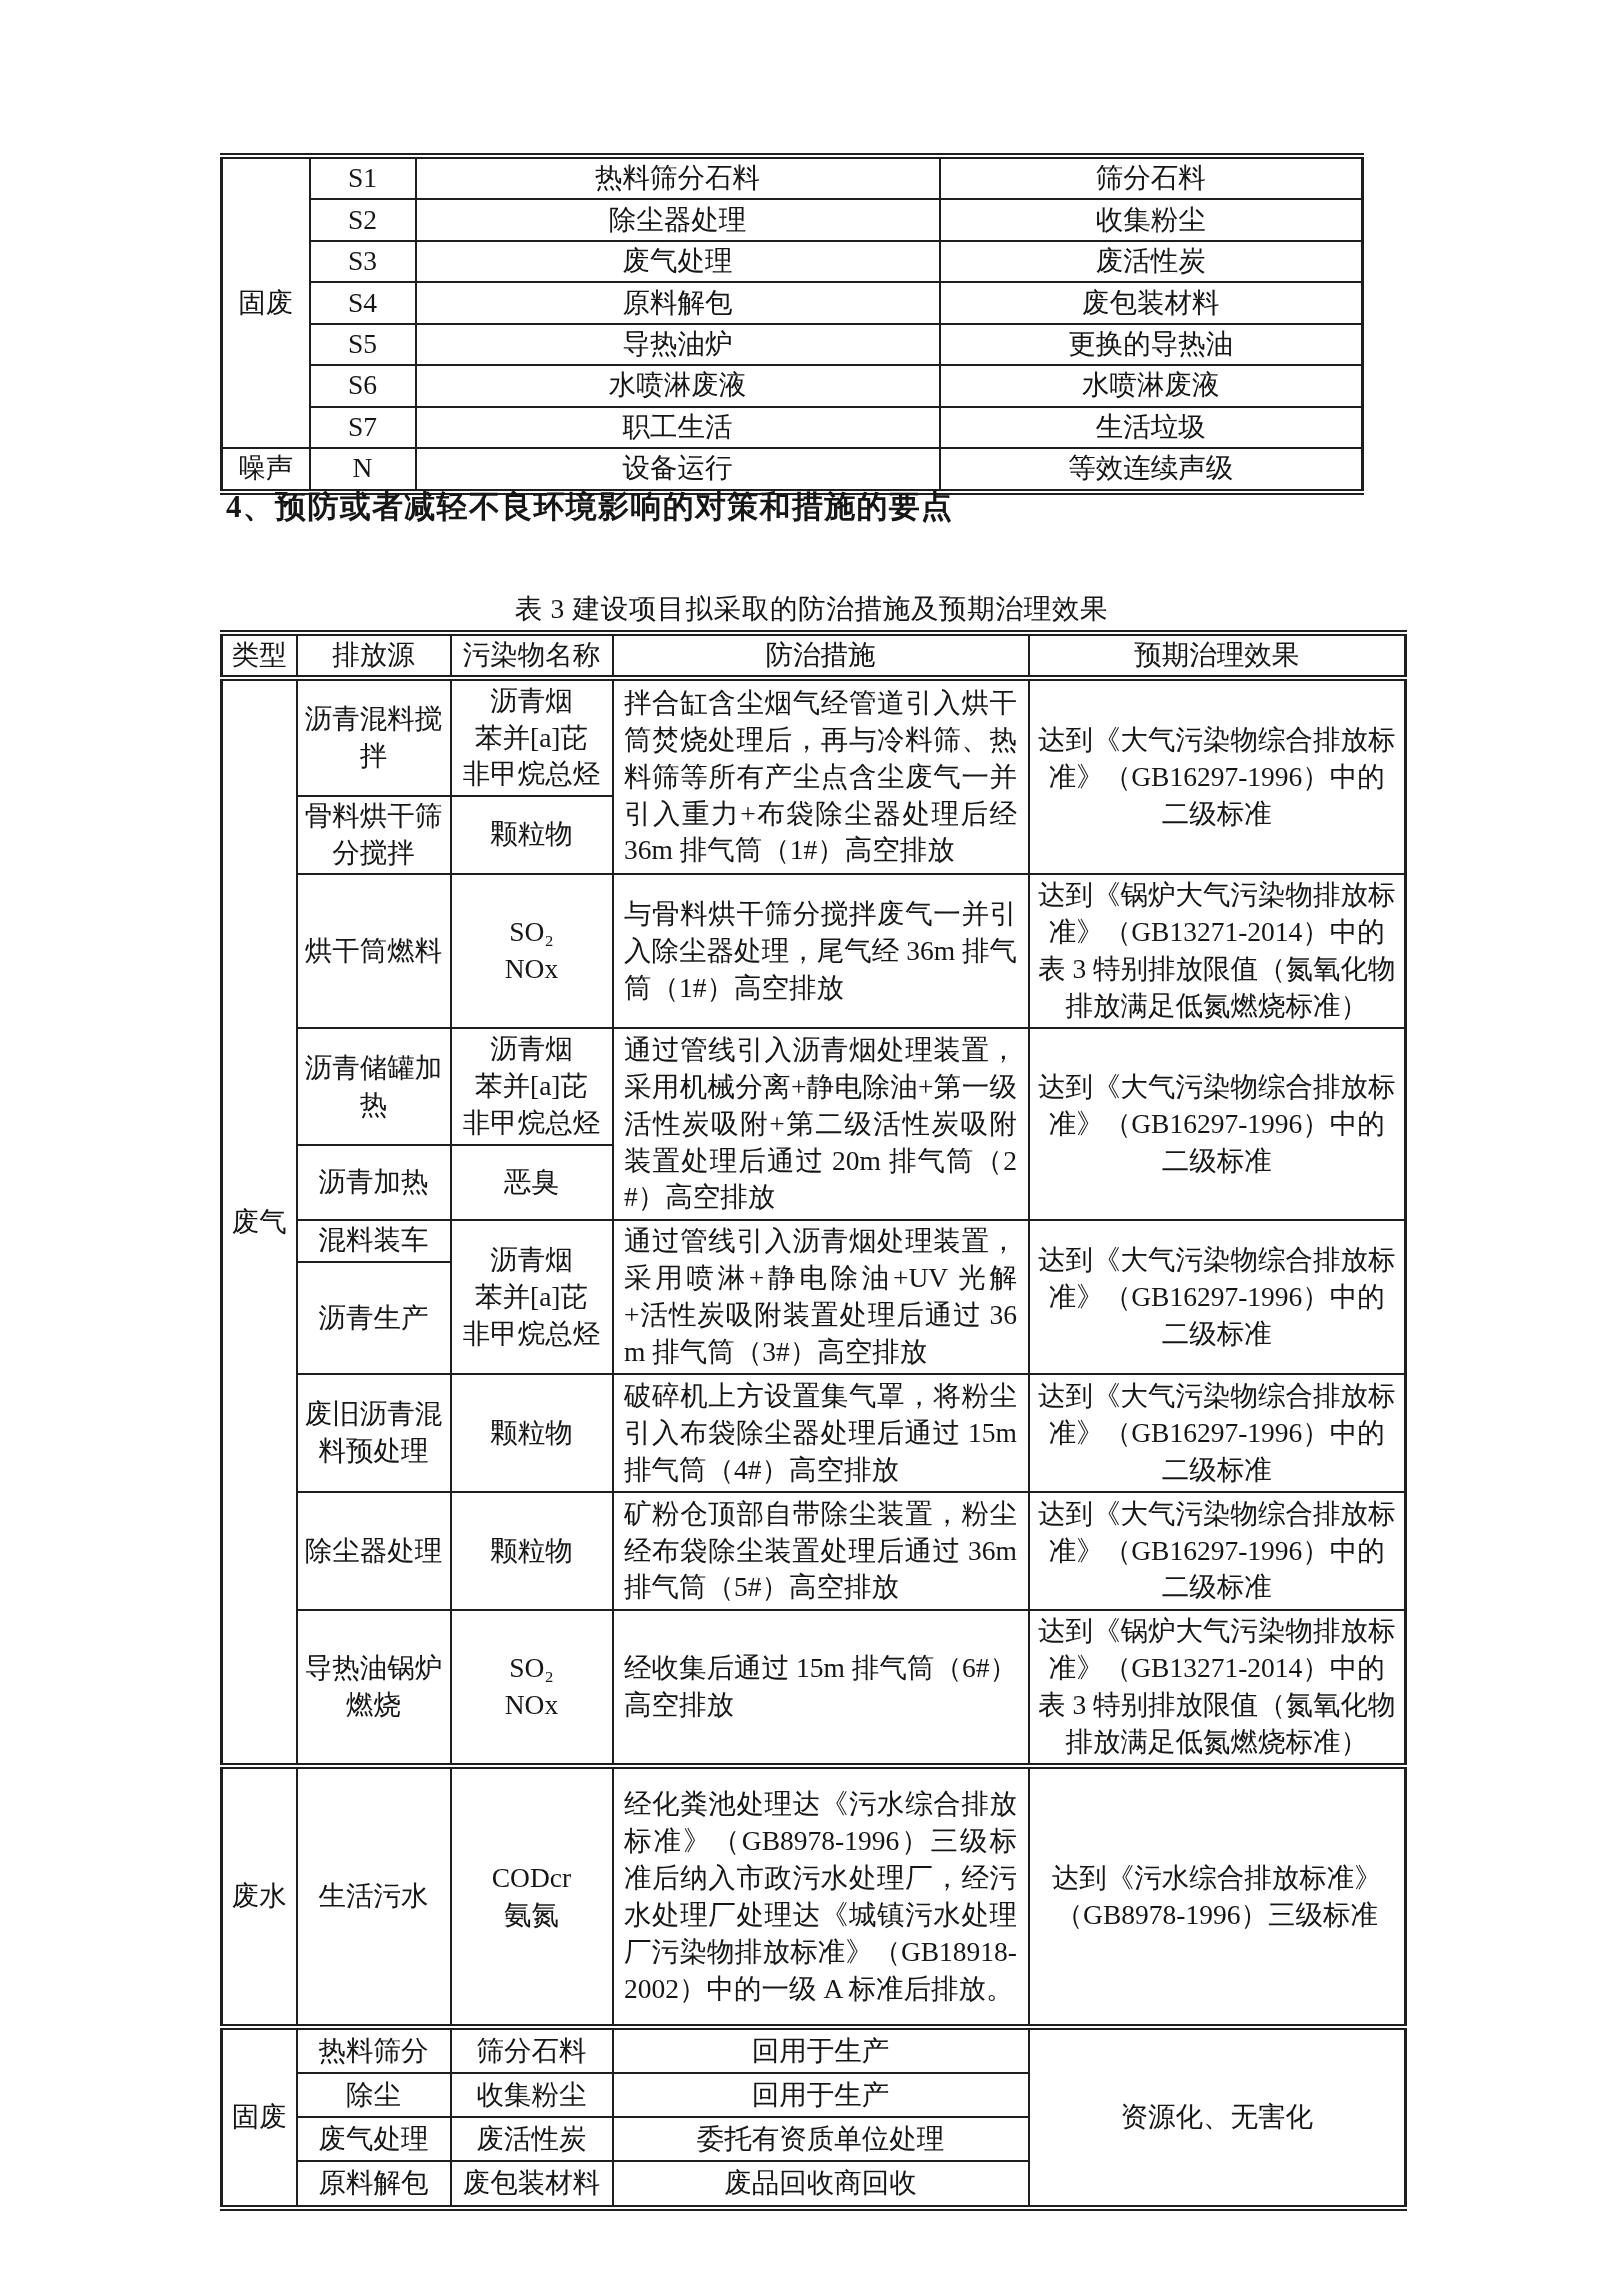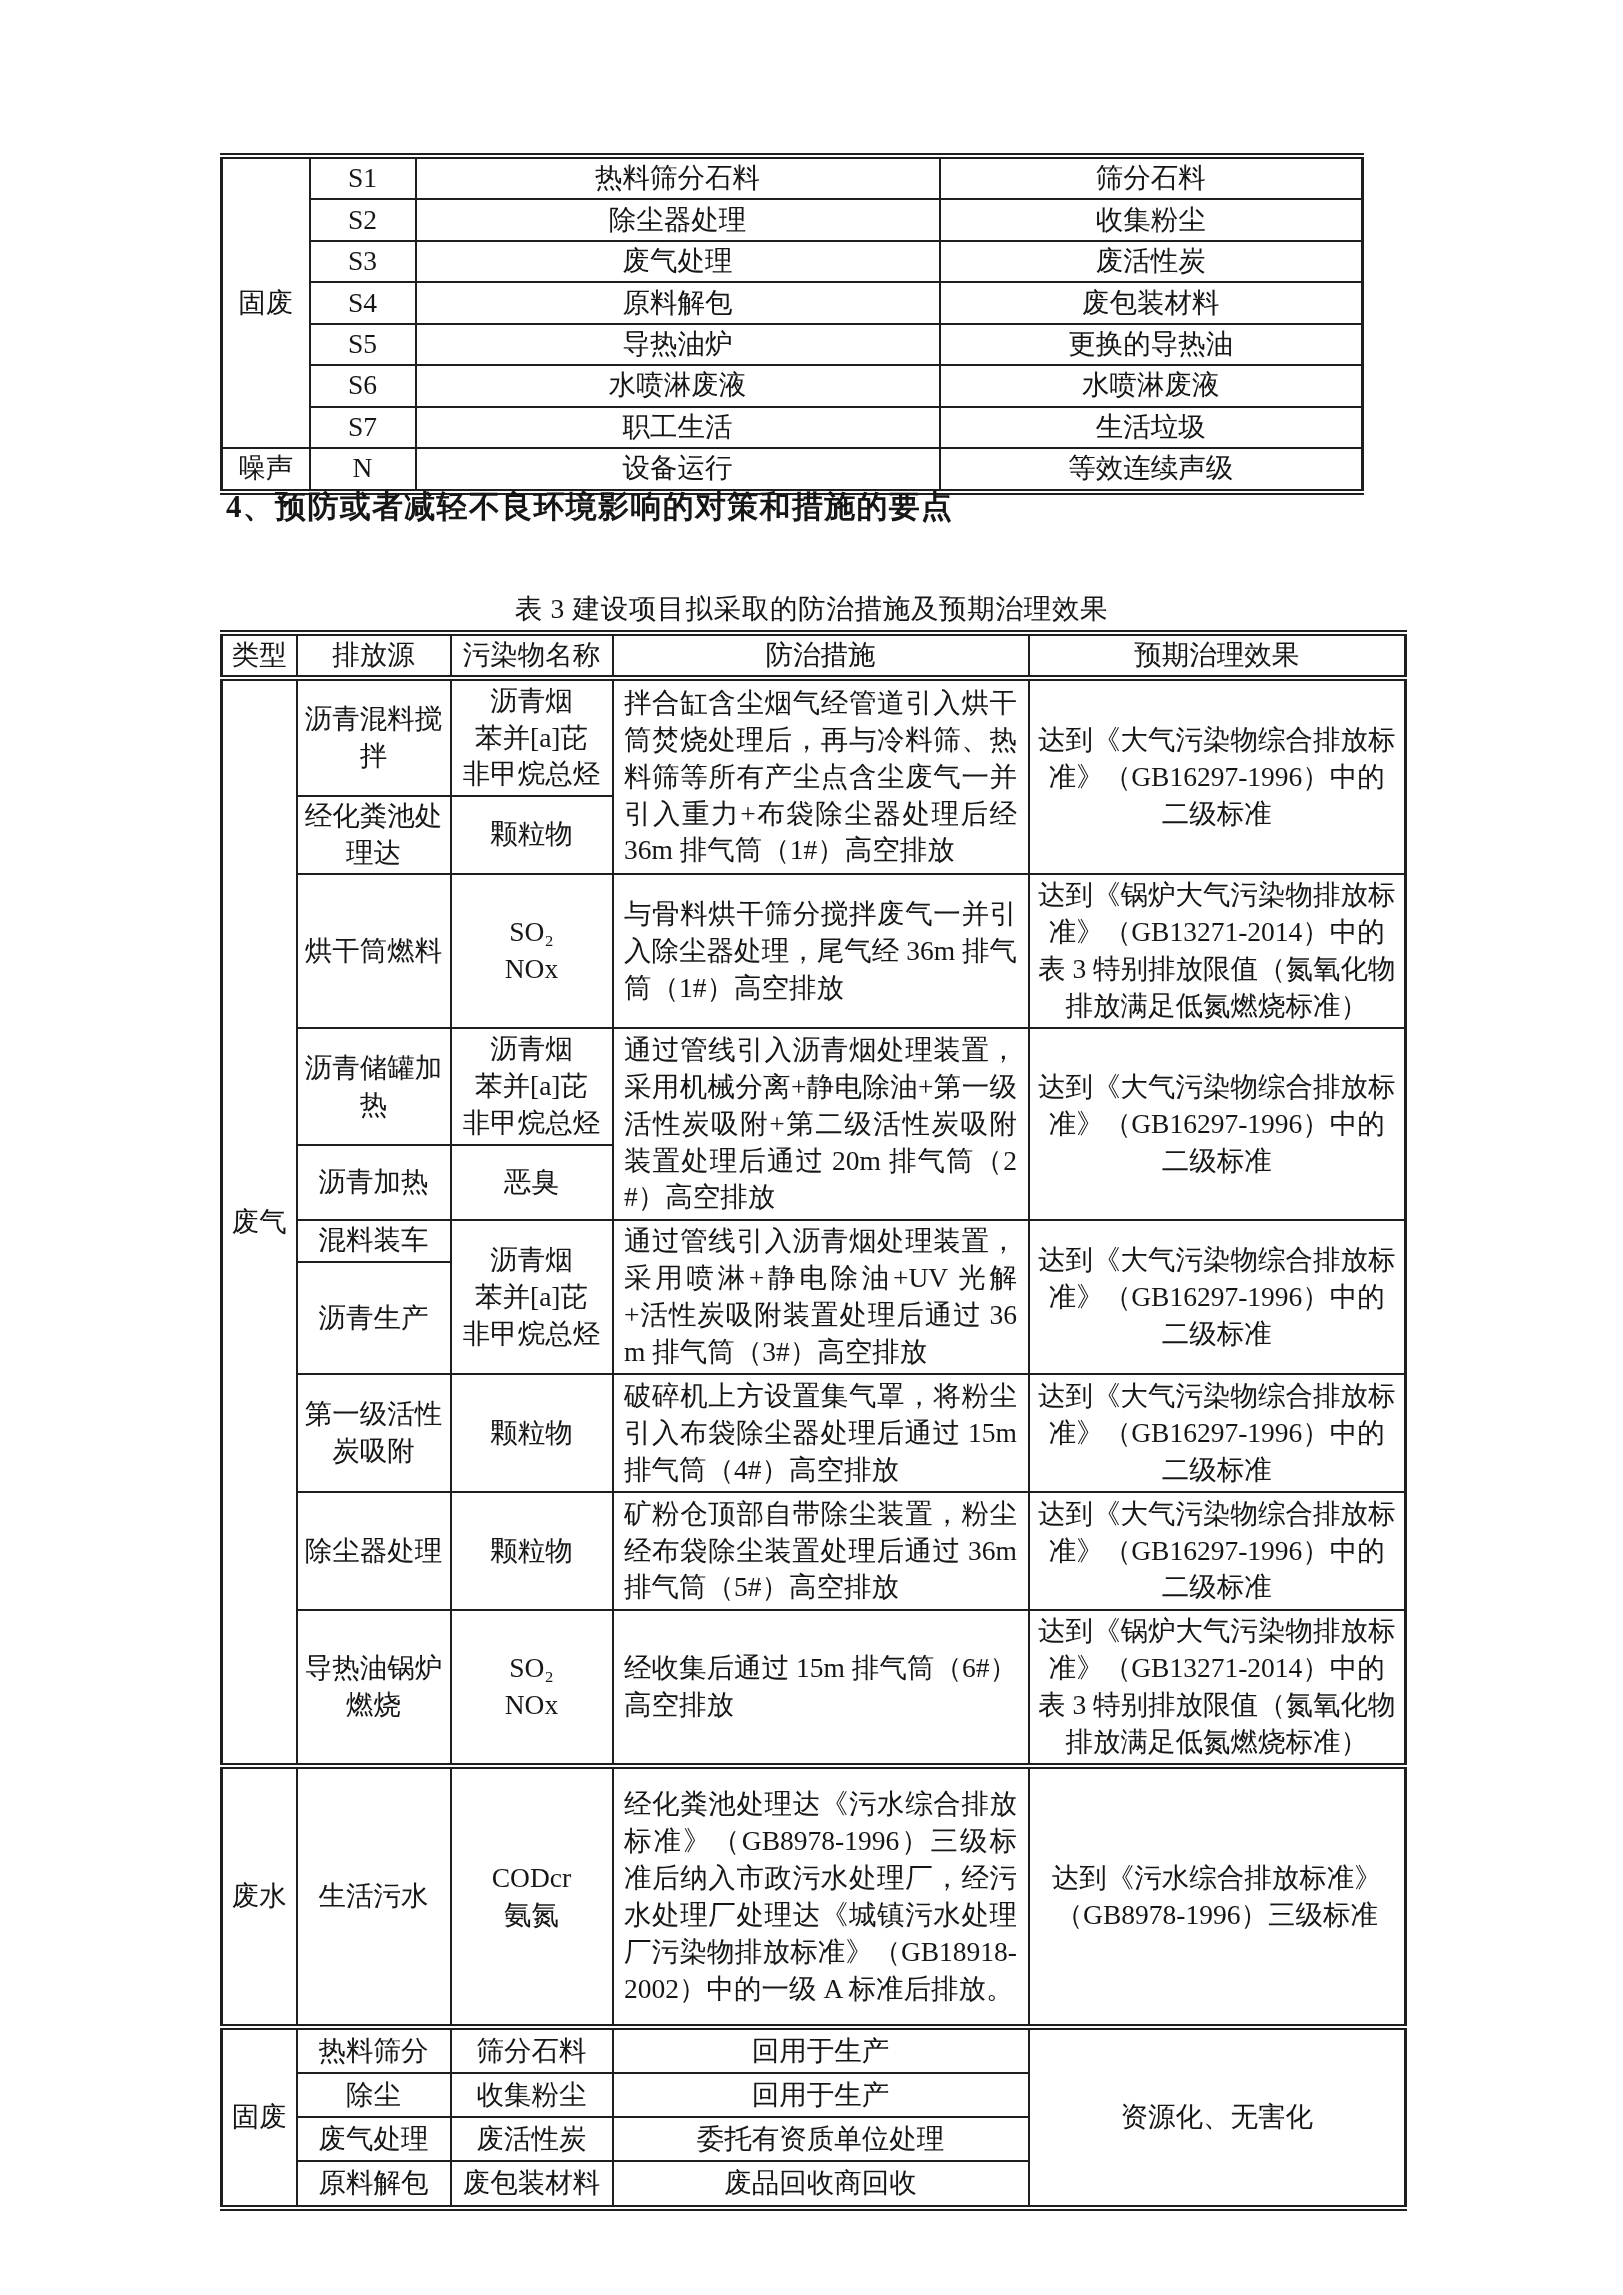--- a/index.html
+++ b/index.html
@@ -141,21 +141,21 @@
       <tr style="height:113px">
         <td class="type" rowspan="10">废气</td>
         <td class="src">沥青混料搅拌</td>
         <td class="pol pre">沥青烟
 苯并[a]芘
 非甲烷总烃</td>
         <td class="mea" rowspan="2">拌合缸含尘烟气经管道引入烘干筒焚烧处理后，再与冷料筛、热料筛等所有产尘点含尘废气一并引入重力+布袋除尘器处理后经 36m 排气筒（1#）高空排放</td>
         <td class="eff" rowspan="2">达到《大气污染物综合排放标准》（GB16297-1996）中的二级标准</td>
       </tr>
       <tr style="height:78px">
-        <td class="src">经化粪池处理达</td>
+        <td class="src">骨料烘干筛分搅拌</td>
         <td class="pol">颗粒物</td>
       </tr>
       <tr style="height:147px">
         <td class="src">烘干筒燃料</td>
         <td class="pol pre">SO₂
 NOx</td>
         <td class="mea">与骨料烘干筛分搅拌废气一并引入除尘器处理，尾气经 36m 排气筒（1#）高空排放</td>
         <td class="eff">达到《锅炉大气污染物排放标准》（GB13271-2014）中的表 3 特别排放限值（氮氧化物排放满足低氮燃烧标准）</td>
       </tr>
       <tr style="height:113px">
@@ -175,21 +175,21 @@
         <td class="pol pre" rowspan="2">沥青烟
 苯并[a]芘
 非甲烷总烃</td>
         <td class="mea" rowspan="2">通过管线引入沥青烟处理装置，采用喷淋+静电除油+UV 光解+活性炭吸附装置处理后通过 36m 排气筒（3#）高空排放</td>
         <td class="eff" rowspan="2">达到《大气污染物综合排放标准》（GB16297-1996）中的二级标准</td>
       </tr>
       <tr style="height:111px">
         <td class="src">沥青生产</td>
       </tr>
       <tr style="height:113px">
-        <td class="src">第一级活性炭吸附</td>
+        <td class="src">废旧沥青混料预处理</td>
         <td class="pol">颗粒物</td>
         <td class="mea">破碎机上方设置集气罩，将粉尘引入布袋除尘器处理后通过 15m 排气筒（4#）高空排放</td>
         <td class="eff">达到《大气污染物综合排放标准》（GB16297-1996）中的二级标准</td>
       </tr>
       <tr style="height:107px">
         <td class="src">除尘器处理</td>
         <td class="pol">颗粒物</td>
         <td class="mea">矿粉仓顶部自带除尘装置，粉尘经布袋除尘装置处理后通过 36m 排气筒（5#）高空排放</td>
         <td class="eff">达到《大气污染物综合排放标准》（GB16297-1996）中的二级标准</td>
       </tr>

